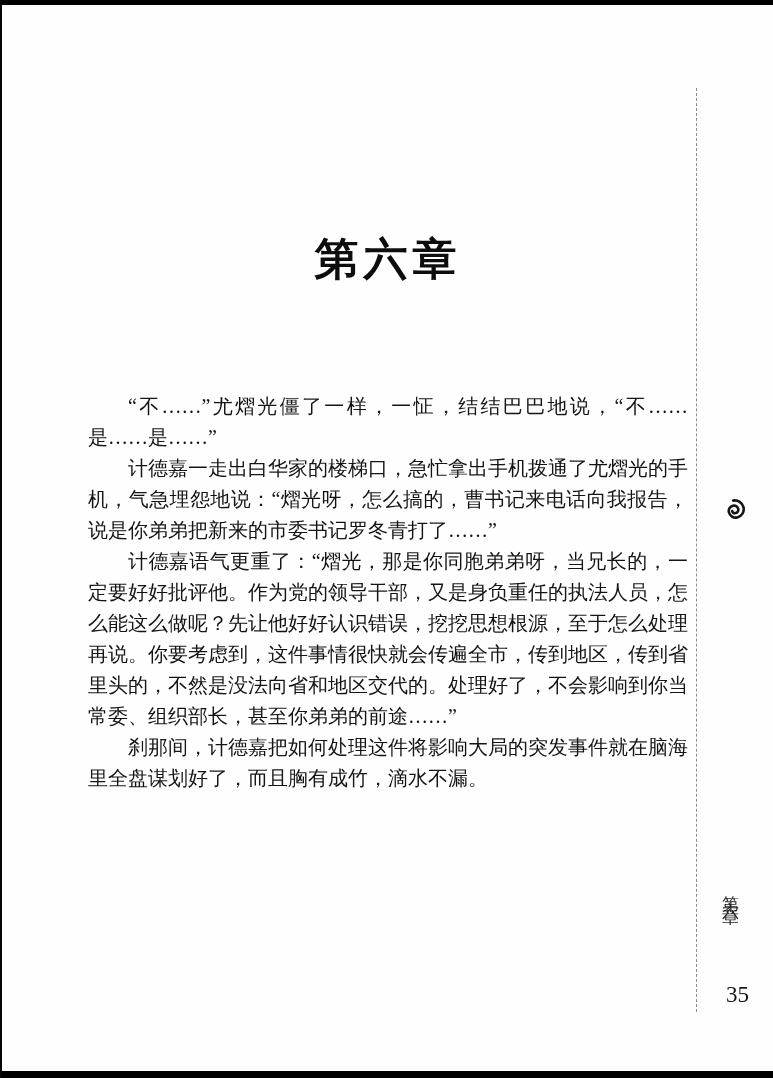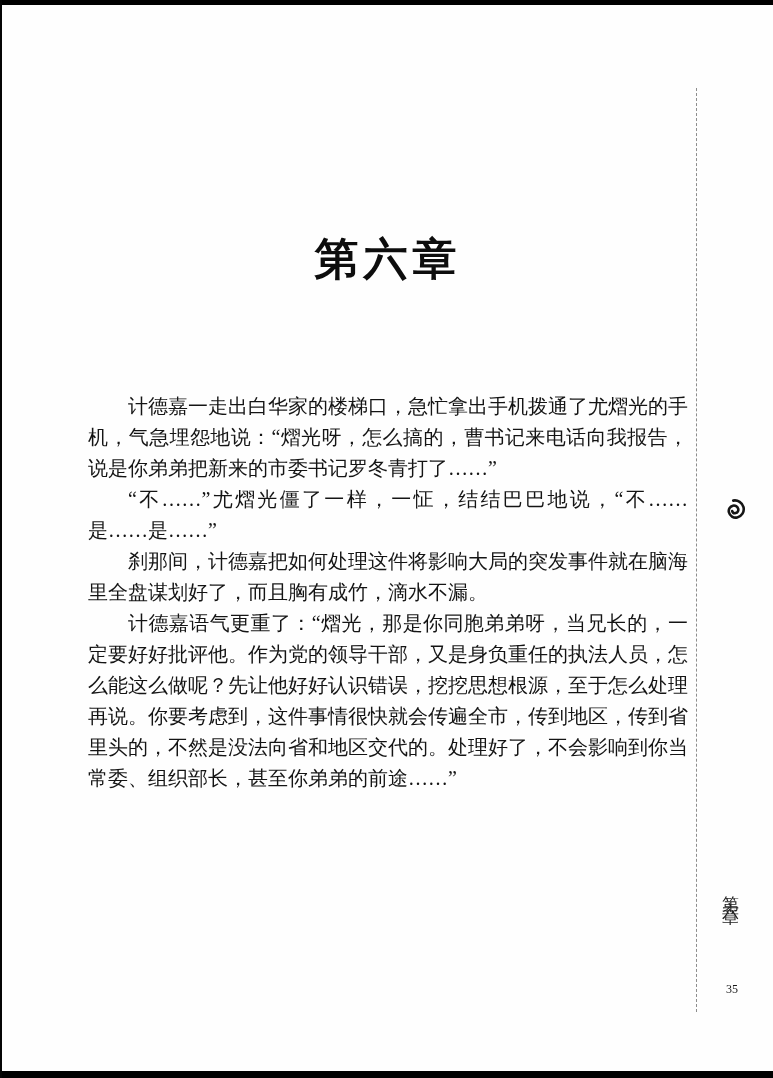--- a/index.html
+++ b/index.html
@@ -75,40 +75,40 @@
     left: 719px; top: 882px;
     writing-mode: vertical-rl;
     font-size: 17px;
     letter-spacing: 6px;
     color: #222;
   }
   
   .page-number {
     position: absolute;
     left: 726px; top: 982px;
-    font-size: 12px;
+    font-size: 23px;
     color: #161616;
   }
 </style>
 </head>
 <body>
 
 <div class="page">
 
   <div class="edge-top"></div>
   <div class="edge-bottom"></div>
   <div class="edge-left"></div>
 
   <h1 class="chapter-title">第六章</h1>
 
   <div class="body-text">
+    <p>“不……”尤熠光僵了一样，一怔，结结巴巴地说，“不……是……是……”</p>
     <p>计德嘉一走出白华家的楼梯口，急忙拿出手机拨通了尤熠光的手机，气急埋怨地说：“熠光呀，怎么搞的，曹书记来电话向我报告，说是你弟弟把新来的市委书记罗冬青打了……”</p>
-    <p>“不……”尤熠光僵了一样，一怔，结结巴巴地说，“不……是……是……”</p>
+    <p>计德嘉语气更重了：“熠光，那是你同胞弟弟呀，当兄长的，一定要好好批评他。作为党的领导干部，又是身负重任的执法人员，怎么能这么做呢？先让他好好认识错误，挖挖思想根源，至于怎么处理再说。你要考虑到，这件事情很快就会传遍全市，传到地区，传到省里头的，不然是没法向省和地区交代的。处理好了，不会影响到你当常委、组织部长，甚至你弟弟的前途……”</p>
     <p>刹那间，计德嘉把如何处理这件将影响大局的突发事件就在脑海里全盘谋划好了，而且胸有成竹，滴水不漏。</p>
-    <p>计德嘉语气更重了：“熠光，那是你同胞弟弟呀，当兄长的，一定要好好批评他。作为党的领导干部，又是身负重任的执法人员，怎么能这么做呢？先让他好好认识错误，挖挖思想根源，至于怎么处理再说。你要考虑到，这件事情很快就会传遍全市，传到地区，传到省里头的，不然是没法向省和地区交代的。处理好了，不会影响到你当常委、组织部长，甚至你弟弟的前途……”</p>
   </div>
 
   <div class="margin-rule"></div>
 
   <span class="spiral">
     <svg viewBox="0 0 30 30" width="30" height="30" aria-hidden="true">
       <path d="M14.2,4.6
                c4.6,-0.9 9.2,2 10.3,6.5
                c1.1,4.6 -1.7,9.2 -6.3,10.3
                c-3.7,0.9 -7.4,-1.4 -8.3,-5.1

